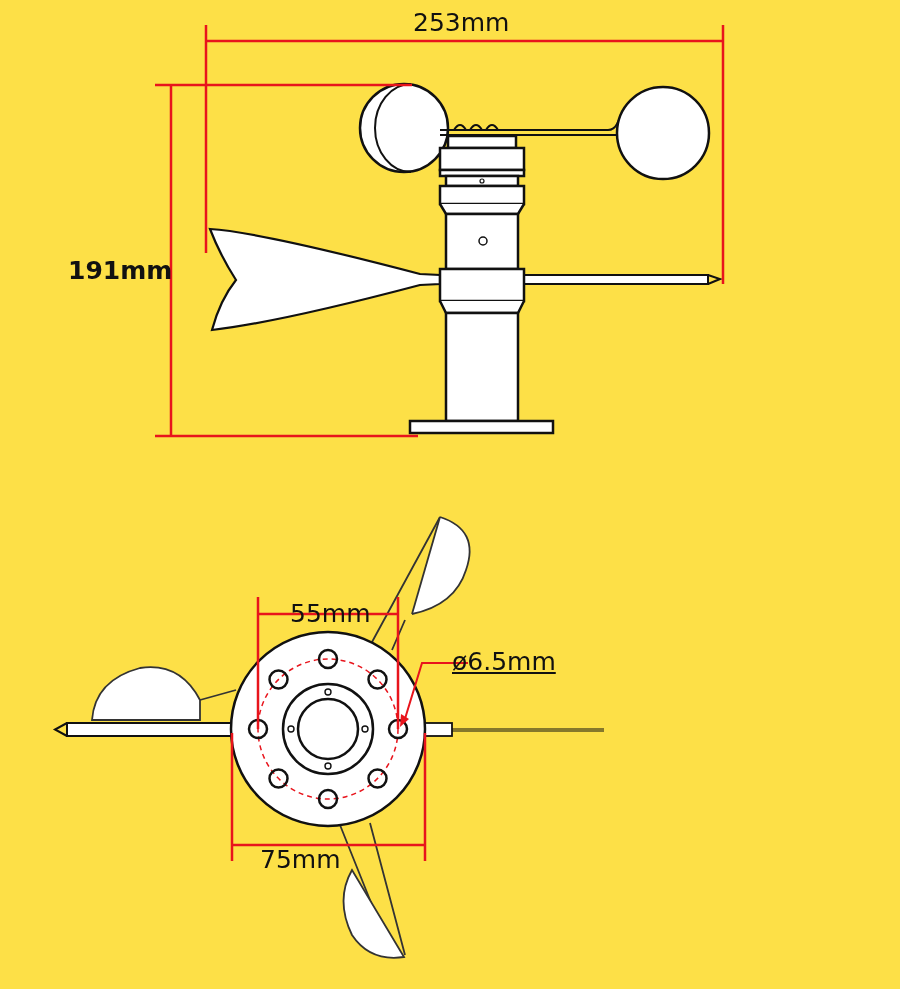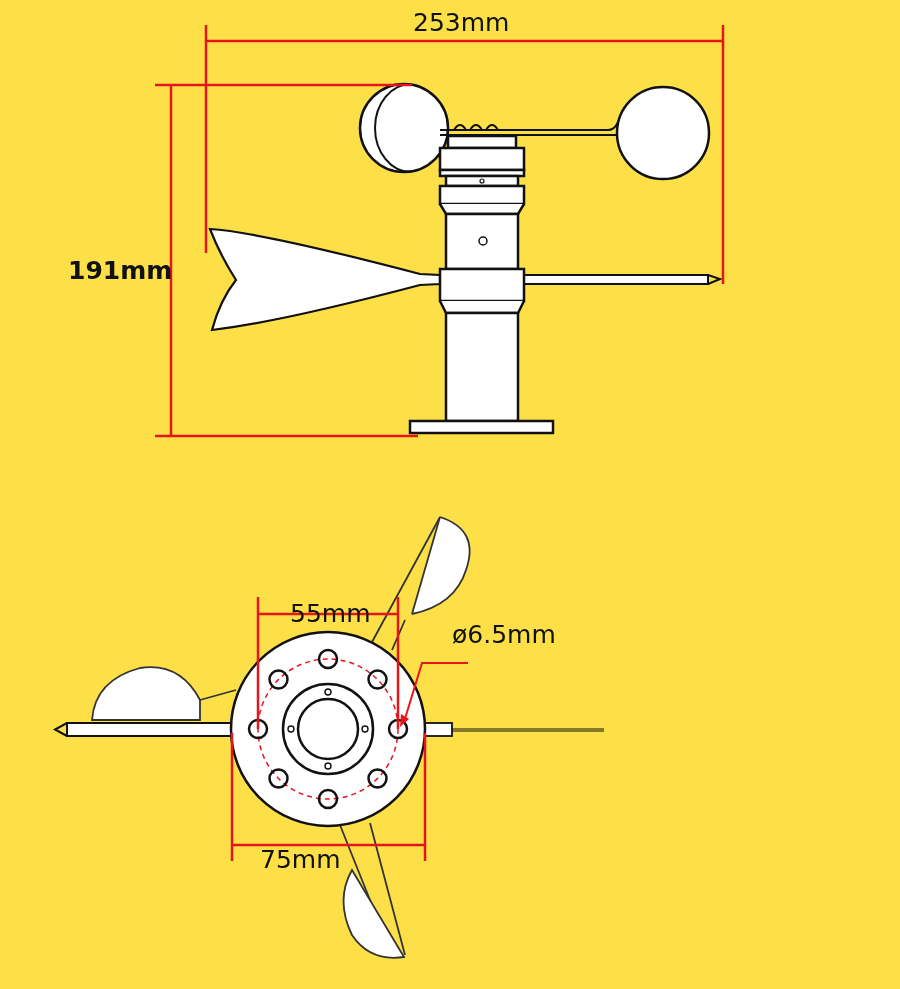--- a/index.html
+++ b/index.html
@@ -106,15 +106,15 @@
     <line x1="425" y1="733" x2="425" y2="861"></line>
     <line x1="232" y1="845" x2="425" y2="845"></line>
     <polyline points="468,663 422,663 404,722" stroke-width="2"></polyline>
     <path d="M400 727 L401 714 L409 719 Z" fill="#e8141c" stroke="none"></path>
   </g>
 </svg>
 
 <div class="lbl" style="left:413px; top:10px;">253mm</div>
 <div class="lbl" style="left:68px; top:258px;font-weight:bold;">191mm</div>
 <div class="lbl" style="left:290px; top:579px;margin-top:22px;">55mm</div>
-<div class="lbl" style="left:452px; top:622px;">ø6.5mm</div>
+<div class="lbl" style="left:452px; top:649px;text-decoration:underline;">ø6.5mm</div>
 <div class="lbl" style="left:260px; top:847px;">75mm</div>
 </div>
 
 </body></html>

